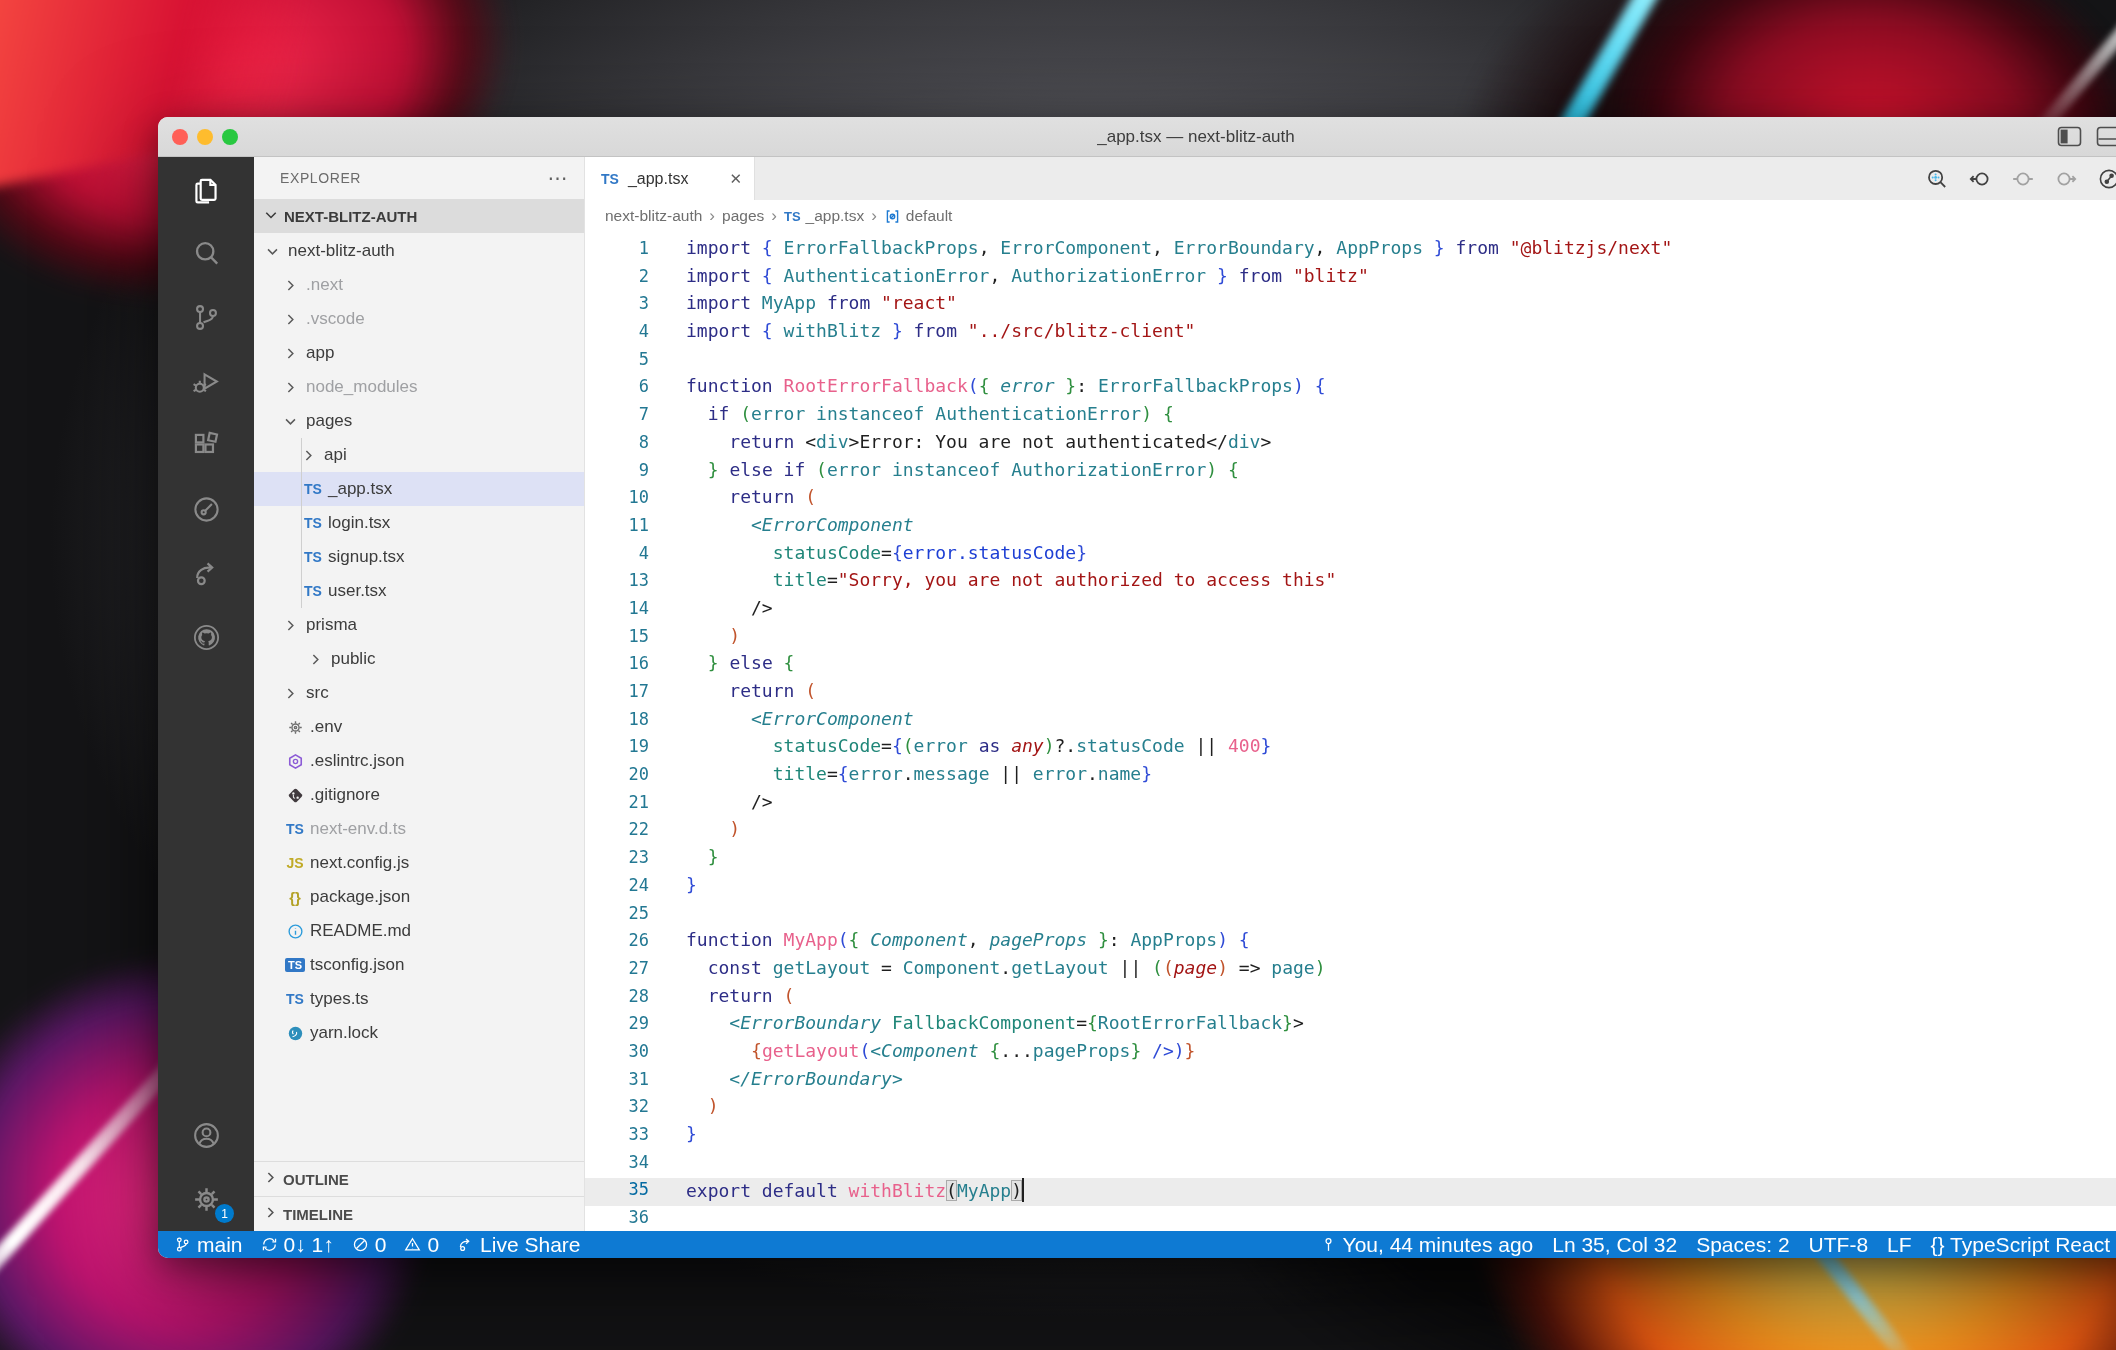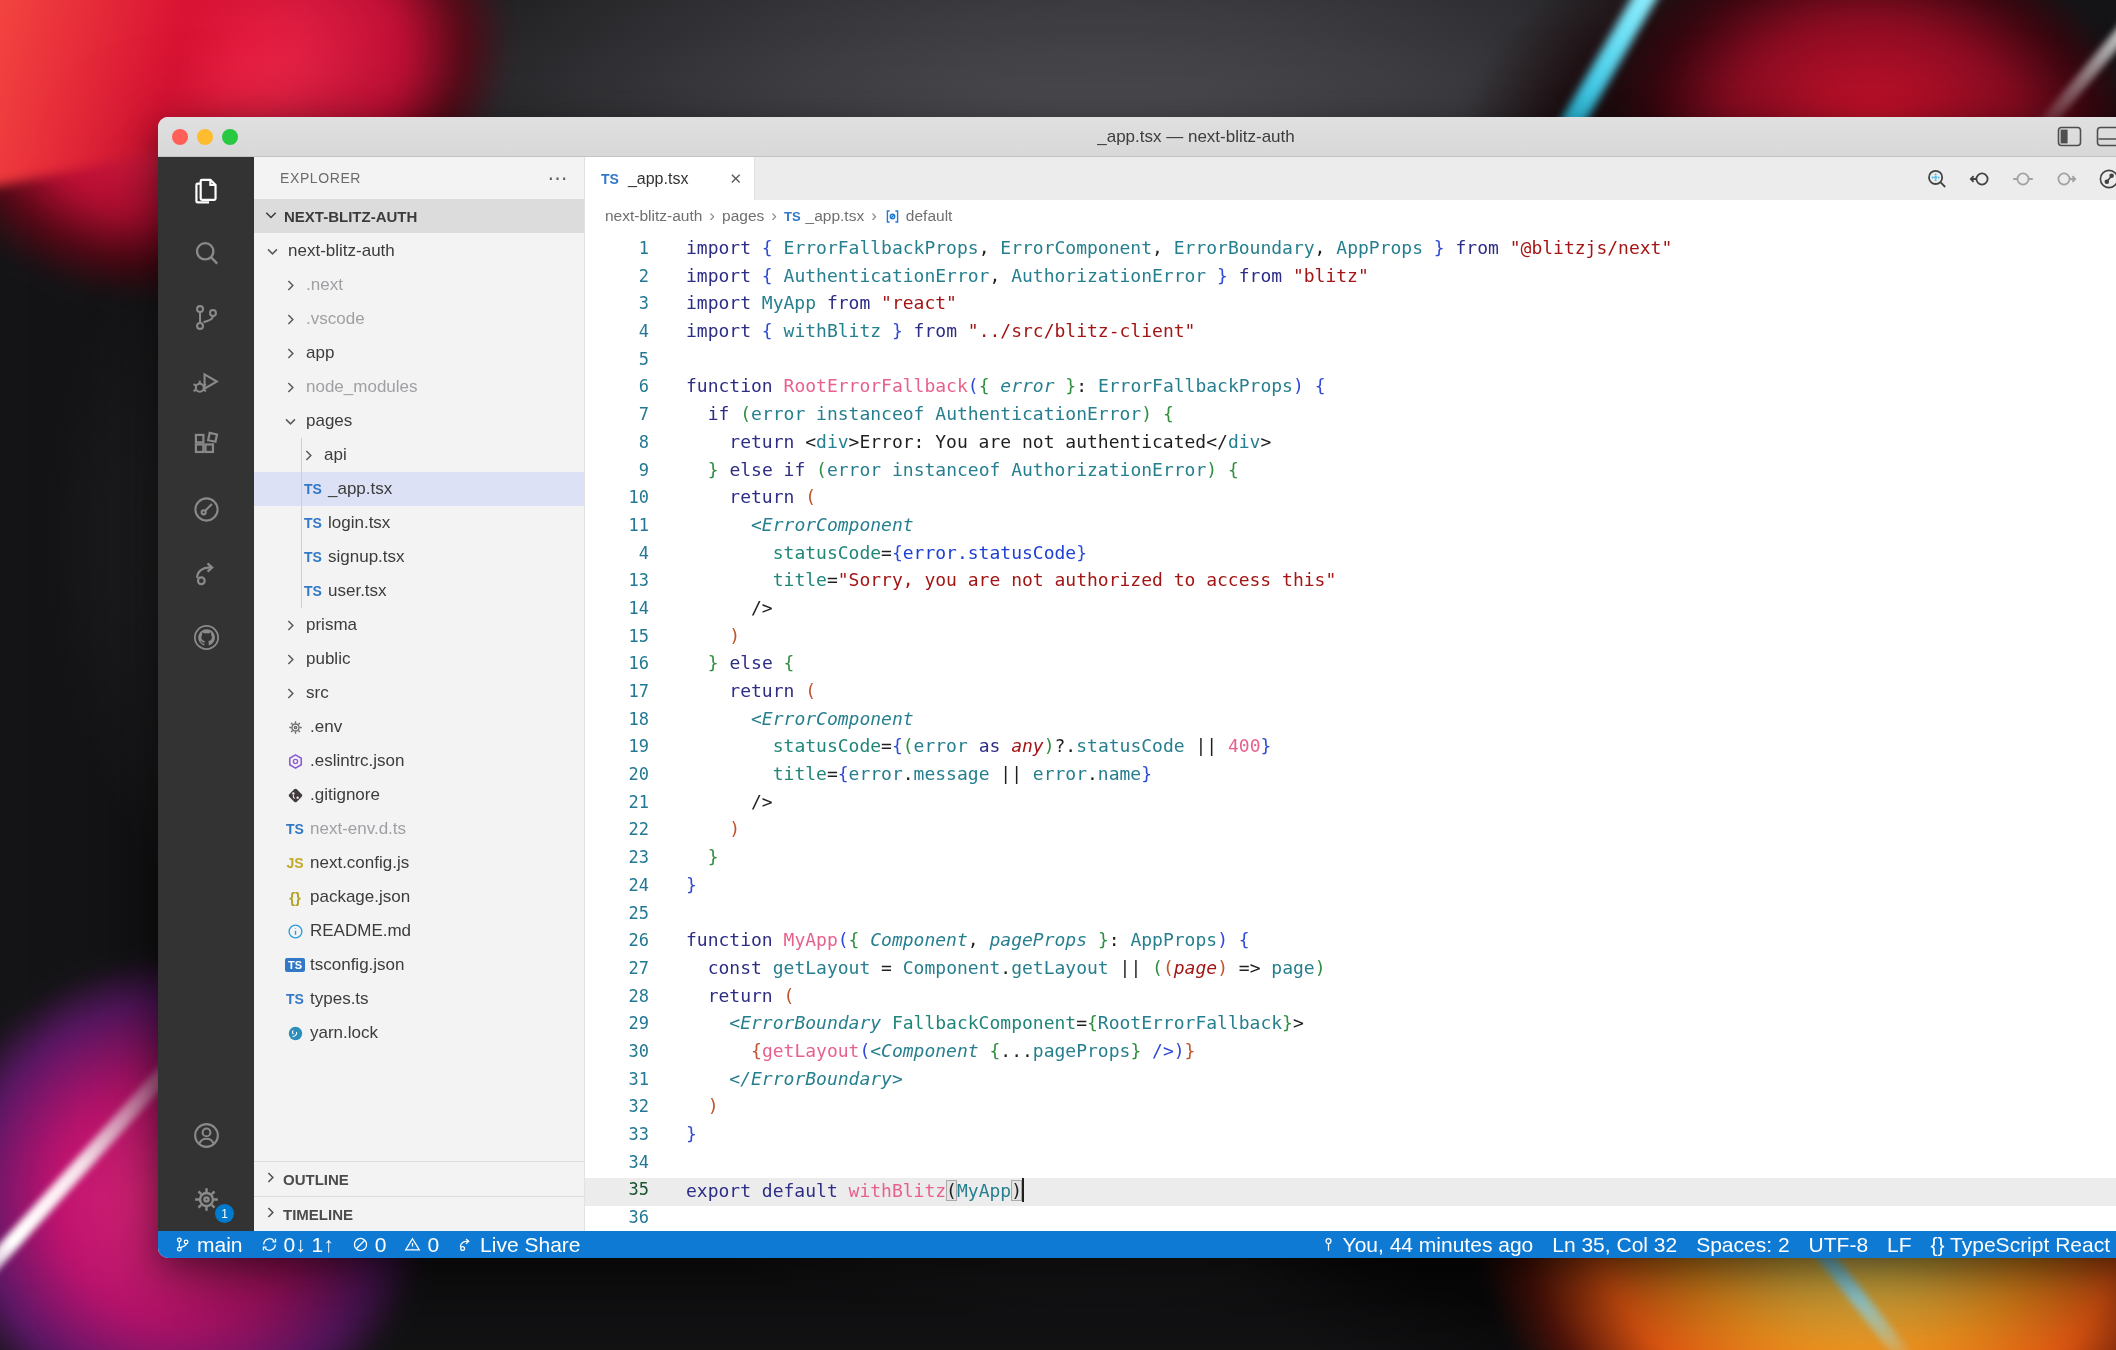--- a/index.html
+++ b/index.html
@@ -69,21 +69,21 @@
   .tab-actions .more{font-size:22px;color:#424242;letter-spacing:1px;}
   .crumbs{height:32px;display:flex;align-items:center;padding-left:20px;font-size:15.5px;color:#6f6f6f;gap:7px;flex:0 0 auto;background:#fff;}
   .crumbs .csep{color:#8a8a8a;font-size:17px;}
   .crumbs .ic-ts{font-size:13px;}
   .crumb{display:flex;align-items:center;gap:5px;cursor:pointer;}
   
   .code{flex:1;position:relative;overflow:hidden;font-family:"DejaVu Sans Mono","Liberation Mono",monospace;font-size:18px;padding-top:5px;}
   .code-line{height:27.7px;display:flex;white-space:pre;position:relative;}
   .code-line.cur{background:#ececec;}
   .code-line .ln{width:64px;flex:0 0 auto;text-align:right;color:#237893;font-size:17px;padding-top:1px;}
-  .code-line.cur .ln{color:#14532d;text-align:right;}
+  .code-line.cur .ln{color:#0369a1;text-align:right;}
   .code-line .lt{padding-left:37px;}
   .cursor{display:inline-block;width:2px;height:24px;background:#1f1f1f;vertical-align:-5px;}
   .tok-bm{background:#e3e3e3;box-shadow:inset 0 0 0 1px #aaa;}
   .scroll-thumb{position:absolute;right:0;top:5px;width:14px;height:293px;background:rgba(110,110,110,.28);}
   .ov-mark{position:absolute;right:3px;top:476px;color:#9a9a9a;font-size:17px;font-family:"DejaVu Serif",serif;}
   
   .statusbar{height:27px;background:#0e7ad3;color:#fff;display:flex;align-items:center;font-size:21px;flex:0 0 auto;padding:0 16px;}
   .seg{display:flex;align-items:center;gap:6px;margin-right:18px;cursor:pointer;white-space:nowrap;}
   .seg svg{width:17px;height:17px;display:block;}
   .sb-right{margin-left:auto;display:flex;align-items:center;}
@@ -351,21 +351,21 @@
               <span class="lbl">user.tsx</span>
             </div>
             <div class="tree-row" style="padding-left: 28px;">
               <span class="chev">
                 <svg viewBox="0 0 16 16" fill="none" stroke="currentColor" stroke-width="1.6">
                   <path stroke-width="1.4" d="M6 3.8l4.2 4.2L6 12.2"></path>
                 </svg>
               </span>
               <span class="lbl">prisma</span>
             </div>
-            <div class="tree-row" style="padding-left: 28px;">
+            <div class="tree-row" style="padding-left: 28px; margin-left: 25px;">
               <span class="chev">
                 <svg viewBox="0 0 16 16" fill="none" stroke="currentColor" stroke-width="1.6">
                   <path stroke-width="1.4" d="M6 3.8l4.2 4.2L6 12.2"></path>
                 </svg>
               </span>
               <span class="lbl">public</span>
             </div>
             <div class="tree-row" style="padding-left: 28px;">
               <span class="chev">
                 <svg viewBox="0 0 16 16" fill="none" stroke="currentColor" stroke-width="1.6">

